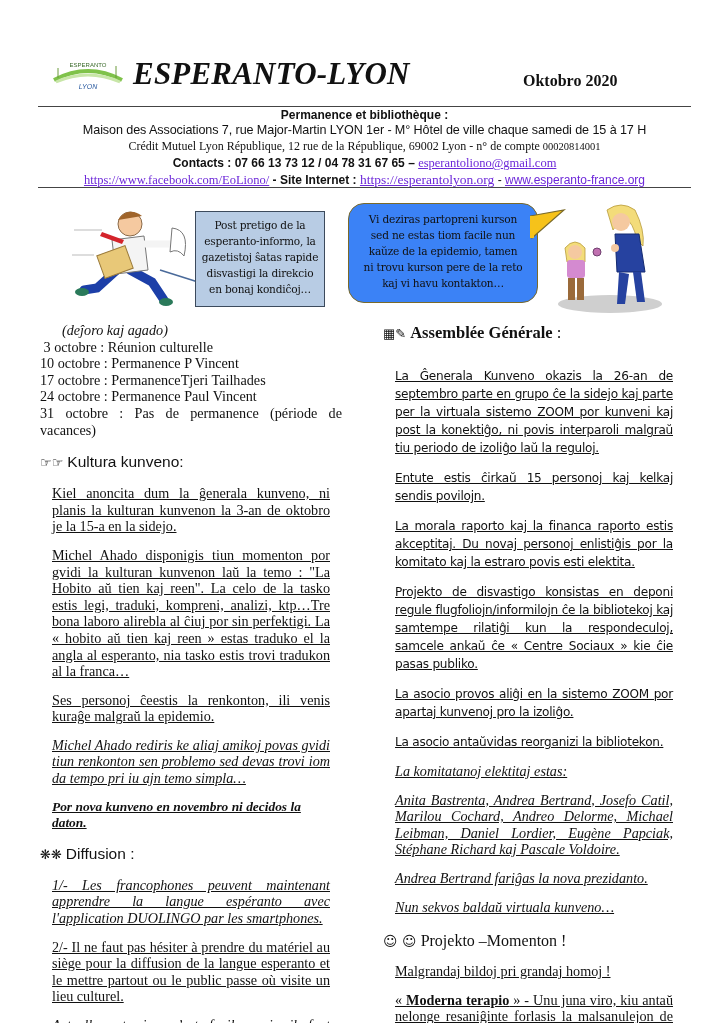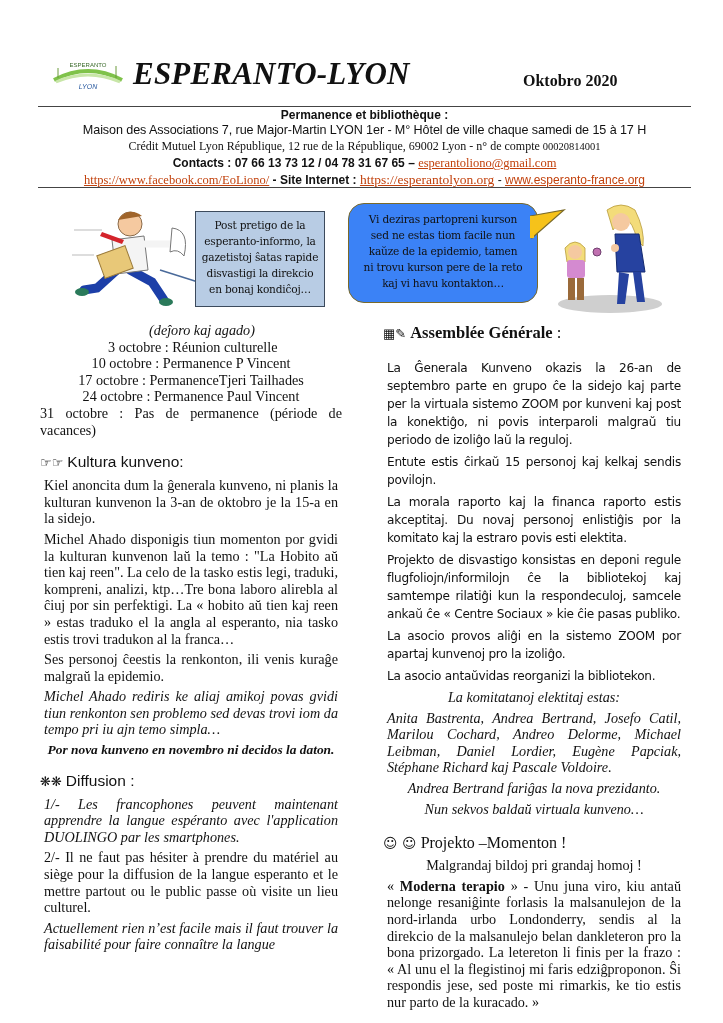--- a/index.html
+++ b/index.html
@@ -18,21 +18,21 @@
   .rule.bottom { top: 187px; }
 
   .info { position: absolute; left: 38px; width: 653px; top: 108px; text-align: center; }
   .info .ln { display: block; white-space: nowrap; }
   .info .l1 { font-family: "Liberation Sans", sans-serif; font-weight: bold; font-size: 12px; line-height: 14px; }
   .info .l2 { font-family: "Liberation Sans", sans-serif; font-size: 12.6px; line-height: 16px; letter-spacing: -0.1px; }
   .info .l3 { font-family: "Liberation Serif", serif; font-size: 12px; line-height: 16px; }
   .info .l3 .acct { font-size: 10.5px; }
   .info .l4 { font-family: "Liberation Sans", sans-serif; font-weight: bold; font-size: 12px; line-height: 16px; }
   .info .l5 { font-family: "Liberation Sans", sans-serif; font-size: 12px; line-height: 17px; }
-  .link { color: #c2410c; text-decoration: underline; font-family: "Liberation Serif", serif; font-weight: normal; font-size: 12.5px; }
+  .link { color: #6d28d9; text-decoration: underline; font-family: "Liberation Serif", serif; font-weight: normal; font-size: 12.5px; }
   .link.sans { font-family: "Liberation Sans", sans-serif; font-size: 12px; }
   .b { font-weight: bold; }
 
   
   .runner { position: absolute; left: 72px; top: 200px; width: 128px; height: 110px; }
   .bubble-blue { position: absolute; left: 195px; top: 211px; width: 130px; height: 96px;
                  background: #b8cce4; border: 1.5px solid #3c4a5c; box-sizing: border-box;
                  font-family: "DejaVu Serif", serif; font-size: 10.6px; line-height: 16px;
                  text-align: center; padding-top: 5px; color: #111; letter-spacing: -0.2px; }
   .bubble-yellow { position: absolute; left: 348px; top: 203px; width: 190px; height: 100px;
@@ -40,26 +40,26 @@
                    font-family: "DejaVu Serif", serif; font-size: 10.6px; line-height: 16px;
                    text-align: center; padding-top: 7px; color: #111; letter-spacing: -0.2px; }
   .bubble-tail { position: absolute; left: 530px; top: 208px; width: 40px; height: 40px; }
   .women { position: absolute; left: 555px; top: 200px; width: 110px; height: 115px; }
 
   
   .col { position: absolute; top: 322px; }
   .col.left { left: 40px; width: 302px; }
   .col.right { left: 383px; width: 302px; }
 
-  .serif { font-family: "Liberation Serif", serif; font-size: 14.2px; line-height: 16.6px; text-align: center; }
+  .serif { font-family: "Liberation Serif", serif; font-size: 14.2px; line-height: 16.6px; }
   .sanst { font-family: "DejaVu Sans", sans-serif; font-size: 12.1px; line-height: 18px; letter-spacing: -0.25px; }
   .just { text-align: justify; text-align-last: left; }
   .it { font-style: italic; }
   .bi { font-style: italic; font-weight: bold; }
-  p { margin: 4px; }
+  p { margin: 12px; text-decoration: underline; }
 
   .h-cal { font-family: "Liberation Serif", serif; font-size: 14.5px; line-height: 17px; }
   .h-cal .t { font-weight: bold; font-style: italic; text-decoration: underline; }
   .h-sans { font-family: "Liberation Sans", sans-serif; font-size: 15.5px; line-height: 20px; }
   .h-serif-b { font-family: "Liberation Serif", serif; font-weight: bold; font-size: 16.5px; line-height: 22px; }
   .h-serif { font-family: "Liberation Serif", serif; font-size: 16px; line-height: 20px; }
   .ico { font-family: "DejaVu Sans", sans-serif; font-size: 13px; margin-right: 4px; }
 </style>
 </head>
 <body>

